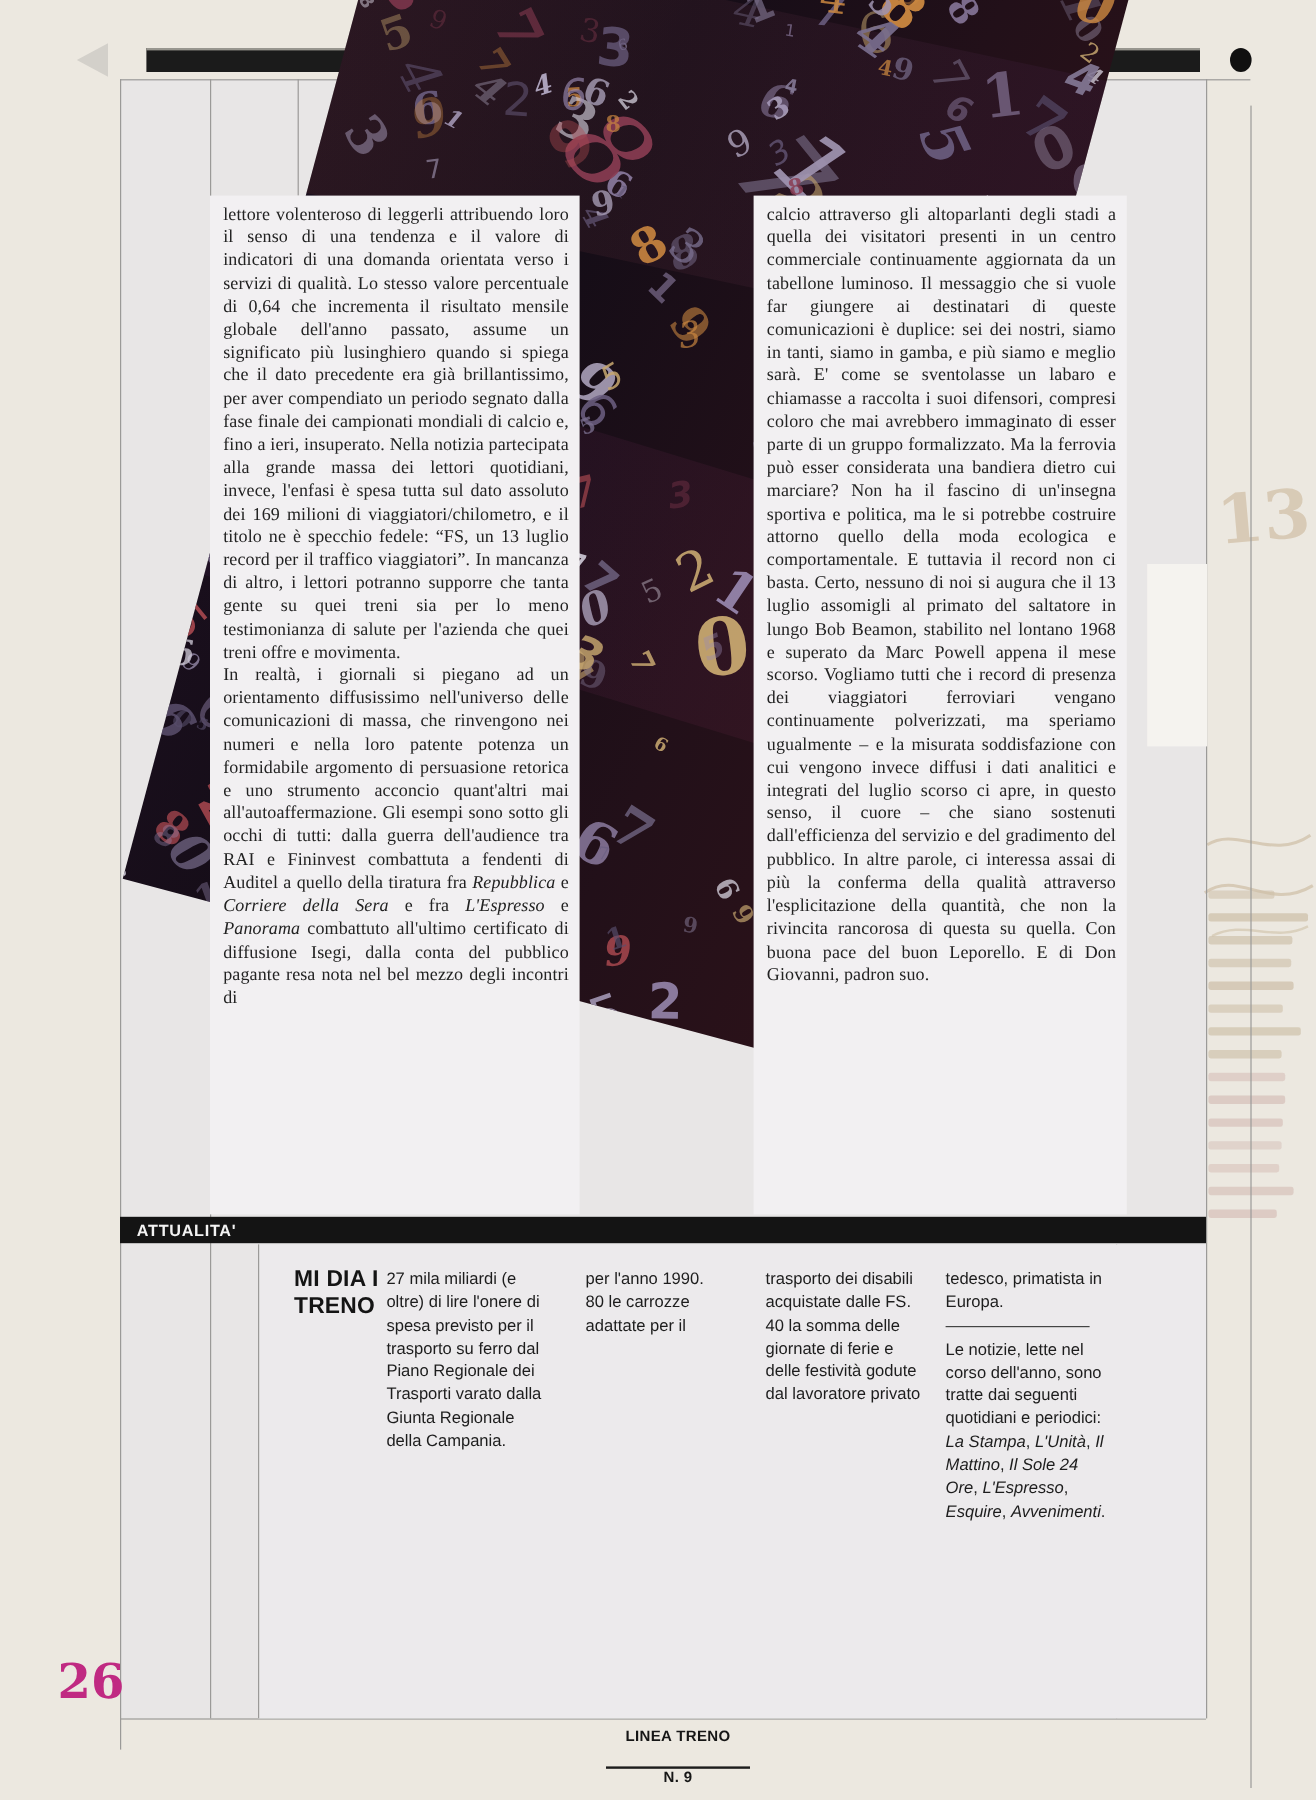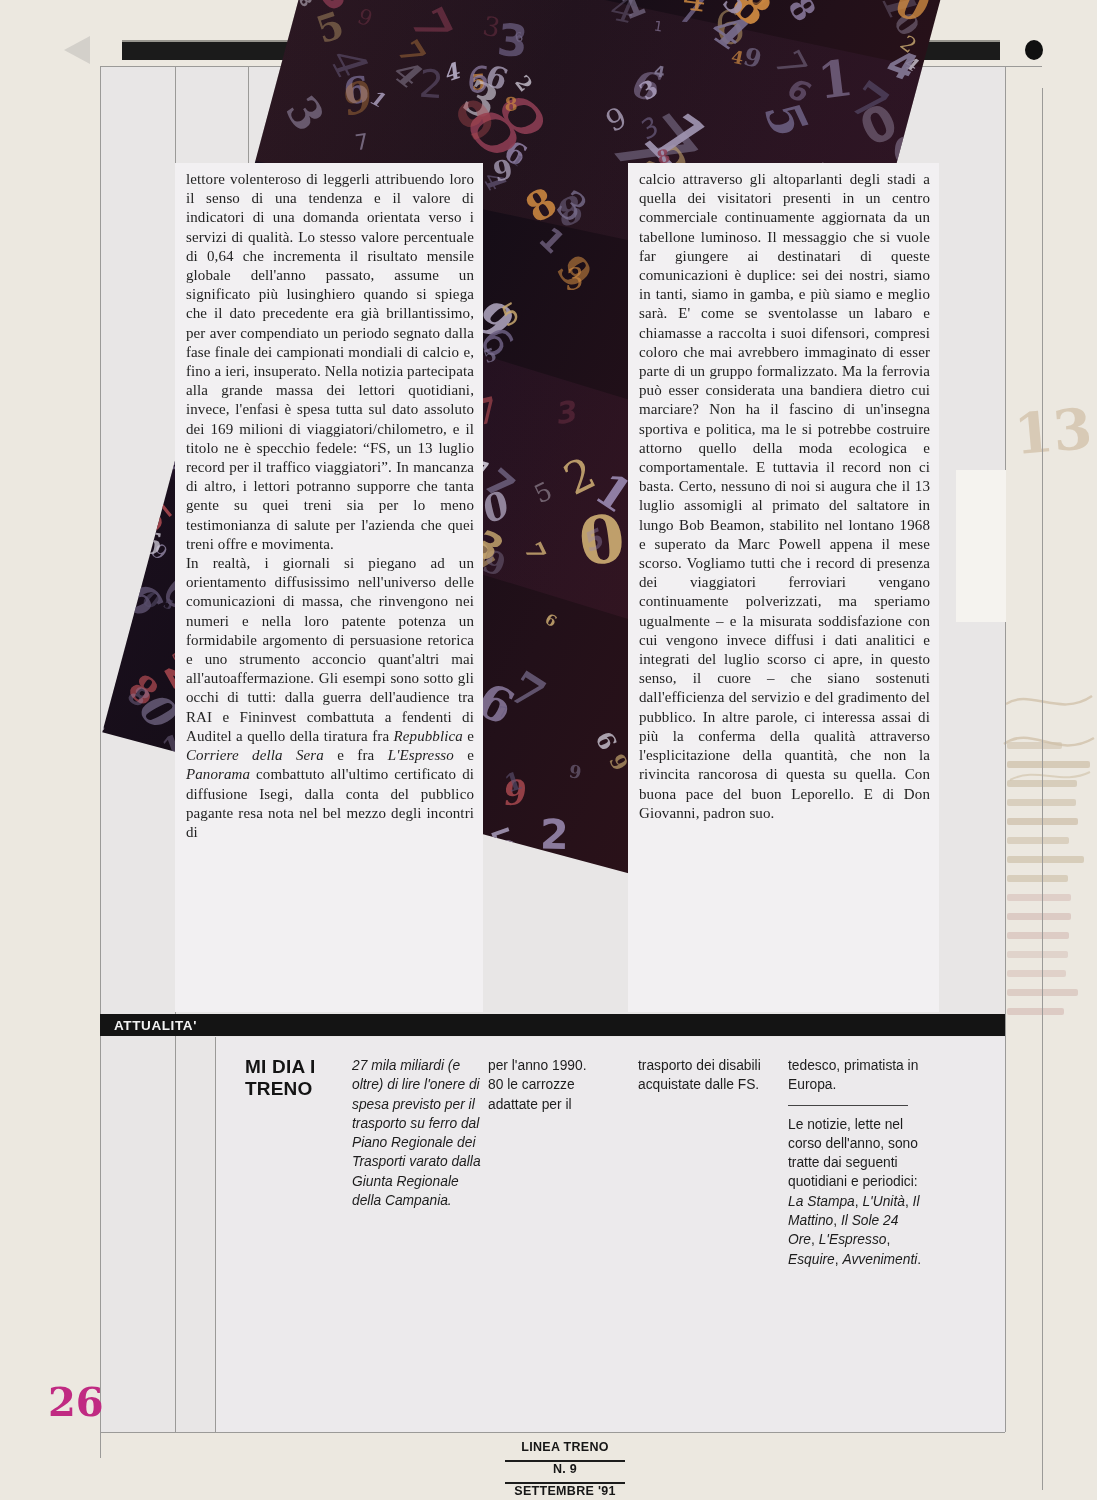--- a/index.html
+++ b/index.html
@@ -56,32 +56,32 @@
   .band span{color:#f3f3f3;font-weight:bold;font-size:13.5px;letter-spacing:.6px;padding-left:14px;}
 
   
   .bottombox{left:215px;top:1037px;width:790px;height:395px;background:#eceaec;
              border-left:1px solid #9b9a98;z-index:3;box-sizing:border-box;}
   .nheading{left:245px;top:1056px;width:92px;z-index:4;font-weight:bold;font-size:19px;
             line-height:22px;color:#141414;letter-spacing:.2px;}
   .ncol{top:1056px;width:138px;z-index:4;font-size:13.8px;line-height:19.3px;color:#1d1d1d;}
   .ncol p{margin:0;}
   .ncol em{font-style:italic;}
-  #ncol0{left:352px;font-style:italic;}
+  #ncol0{left:322px;}
   #ncol1{left:488px;}
   #ncol2{left:638px;}
   #ncol3{left:788px;width:136px;}
   .nrule{width:120px;height:1px;background:#444;margin:10px 0 9px 0;}
 
   
   .pageno{left:48px;top:1378px;z-index:3;font-family:"DejaVu Serif",serif;font-weight:bold;
           font-size:40px;color:#c02a82;}
   .footerbox{left:505px;top:1440px;width:120px;z-index:3;text-align:center;
              font-weight:bold;font-size:12.5px;color:#161616;letter-spacing:.3px;}
-  .footerbox .frow{border-bottom:2px solid #1c1c1c;padding:1px 0 6px 0;line-height:13px;}
+  .footerbox .frow{border-bottom:2px solid #1c1c1c;padding:1px 0 18px 0;line-height:13px;}
 
   
   .ghost-box{left:956px;top:470px;width:50px;height:152px;background:#f5f3ef;z-index:2;}
   .ghost-13{left:1014px;top:398px;z-index:0;font-family:"DejaVu Serif",serif;font-weight:bold;
             font-size:56px;color:#c9b394;opacity:.55;transform:rotate(-5deg);}
   .ghost-squiggle{left:1002px;top:682px;z-index:0;opacity:.55;}
   .ghost-bleed{left:1007px;top:742px;width:86px;height:290px;z-index:0;}
   .ghost-bleed .row{border-radius:2px;}
 </style>
 </head>
@@ -413,20 +413,21 @@
 </div>
 <div class="abs ncol" id="ncol0">
     <p><span>27 mila miliardi (e oltre) di lire l'onere di spesa previsto per il trasporto su ferro dal Piano Regionale dei Trasporti varato dalla Giunta Regionale della Campania.</span></p>
   </div>
 <div class="abs ncol" id="ncol1">
     <p><span>per l'anno 1990.</span></p>
     <p><span>80 le carrozze adattate per il</span></p>
   </div>
 <div class="abs ncol" id="ncol2">
     <p><span>trasporto dei disabili acquistate dalle FS.</span></p>
+    <p><span>40 la somma delle giornate di ferie e delle festività godute dal lavoratore privato</span></p>
   </div>
 <div class="abs ncol" id="ncol3">
     <p><span>tedesco, primatista in Europa.</span></p>
     <div class="nrule"></div>
     <p><span>Le notizie, lette nel corso dell'anno, sono tratte dai seguenti quotidiani e periodici: </span><em>La Stampa</em><span>, </span><em>L'Unità</em><span>, </span><em>Il Mattino</em><span>, </span><em>Il Sole 24 Ore</em><span>, </span><em>L'Espresso</em><span>, </span><em>Esquire</em><span>, </span><em>Avvenimenti</em><span>.</span></p>
   </div>
 
 <div class="abs pageno">26</div>
 <div class="abs footerbox">
   <div class="frow">LINEA TRENO</div>

